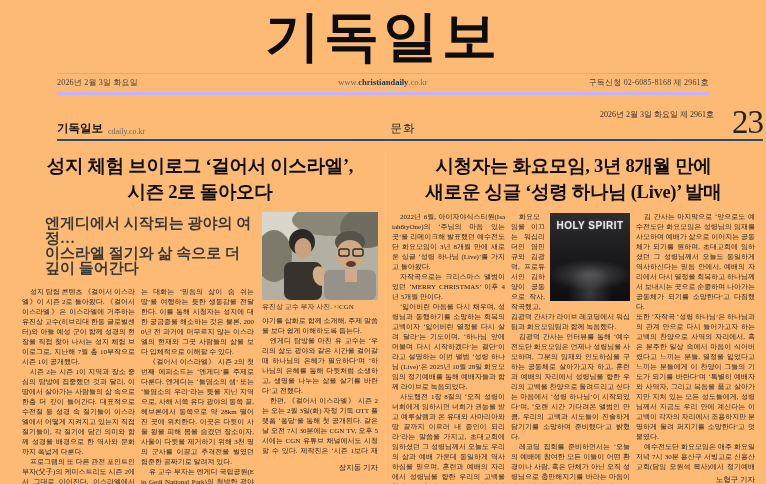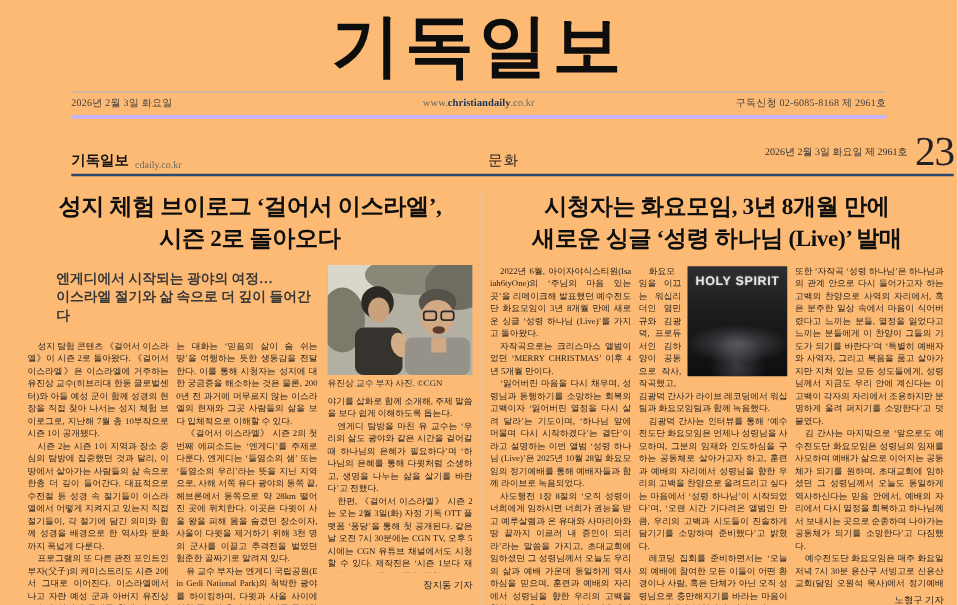--- a/index.html
+++ b/index.html
@@ -17,38 +17,38 @@
   .mh-url { position:absolute; left:50%; transform:translateX(-50%); font-size:8.5px; color:#6a6a6a; }
   .mh-url b { color:#17365e; font-weight:700; }
 
   
   .section-bar { margin:14px 3px 0 57px; padding:0 0 3px; border-bottom:2px solid #2c4a6e;
                  display:flex; align-items:flex-end; position:relative; }
   .sb-brand { font-size:11.5px; font-weight:800; color:#111; }
   .sb-brand-url { font-size:8px; color:#666; margin-left:5px; }
   .sb-section { position:absolute; left:49%; transform:translateX(-50%); bottom:3px;
                 font-size:11.5px; color:#222; letter-spacing:1px; }
-  .sb-right { margin-left:auto; display:flex; align-items:center; gap:6px; }
+  .sb-right { margin-left:auto; display:flex; align-items:flex-start; gap:18px; }
   .sb-edition { font-size:8px; color:#333; padding-bottom:2px; }
   .sb-pageno { font-size:33px; line-height:0.82; font-weight:500; color:#222; letter-spacing:-1px; }
 
   
   .articles { display:flex; margin:8px 11px 0 22px; }
   .v-divider { width:1px; background:#cccccc; margin:4px 6px 0 7px; }
 
   article { color:#1c1c1c; }
   .art-left { width:356px; }
   .art-right { width:363px; }
 
   .headline { text-align:center; font-size:18.5px; font-weight:800; line-height:1.42;
               color:#0f0f0f; letter-spacing:-0.3px; margin:4px 0 7px; }
 
   .la-main { display:flex; gap:8px; margin-top:4px; }
   .la-left { width:232px; }
-  .la-sub { margin:4px 0 11px 23px; font-size:11px; font-weight:700; color:#383838; line-height:15px; }
+  .la-sub { margin:4px 0 11px 23px; font-size:15px; font-weight:700; color:#383838; line-height:15px; }
   .la-cols { display:flex; gap:6px; height:232px; overflow:hidden; }
   .la-col { width:113px; }
   .la-right { width:116px; }
 
   .photo { width:116px; height:88px; overflow:hidden; background:#b8b4a8; }
   .photo-caption { font-size:7px; color:#333; margin:3px 0 4px; line-height:9px; }
   .col3-clip { height:142px; overflow:hidden; }
 
   .ra-cols { display:flex; gap:6px; margin-top:2px; }
   .ra-col1 { width:113px; height:272px; overflow:hidden; }
@@ -172,22 +172,22 @@
         <div class="ra-col2">
           <div class="album">
             <div class="album-title">HOLY SPIRIT</div>
           </div>
           <p class="bt">화요모임을 이끄는 워십리더인 염민규와 김광덕, 프로듀서인 김하양이 공동으로 작사, 작곡했고, 김광덕 간사가 라이브 레코딩에서 워십팀과 화요모임팀과 함께 녹음했다.</p>
           <p class="bt">김광덕 간사는 인터뷰를 통해 ‘예수전도단 화요모임은 언제나 성령님을 사모하며, 그분의 임재와 인도하심을 구하는 공동체로 살아가고자 하고, 훈련과 예배의 자리에서 성령님을 향한 우리의 고백을 찬양으로 올려드리고 싶다는 마음에서 ‘성령 하나님’이 시작되었다’며, ‘오랜 시간 기다려온 앨범인 만큼, 우리의 고백과 시도들이 진솔하게 담기기를 소망하며 준비했다’고 밝혔다.</p>
           <p class="bt">레코딩 집회를 준비하면서는 ‘오늘의 예배에 참여한 모든 이들이 어떤 환경이나 사람, 혹은 단체가 아닌 오직 성령님으로 충만해지기를 바라는 마음이었고, 예배의 분위기나 결과보다도 그 자리에서 성령님께서 각 사람의 마음 가운데 실제로 역사하시기를 간절히 구했던 것이 가장 기억에 남는다’고 전했다.</p>
         </div>
         <div class="ra-col3">
           <div class="ra-col3-clip">
+            <p class="bt">김 간사는 마지막으로 ‘앞으로도 예수전도단 화요모임은 성령님의 임재를 사모하며 예배가 삶으로 이어지는 공동체가 되기를 원하며, 초대교회에 임하셨던 그 성령님께서 오늘도 동일하게 역사하신다는 믿음 안에서, 예배의 자리에서 다시 열정을 회복하고 하나님께서 보내시는 곳으로 순종하며 나아가는 공동체가 되기를 소망한다’고 다짐했다.</p>
             <p class="bt cont">또한 ‘자작곡 ‘성령 하나님’은 하나님과의 관계 안으로 다시 들어가고자 하는 고백의 찬양으로 사역의 자리에서, 혹은 분주한 일상 속에서 마음이 식어버렸다고 느끼는 분들, 열정을 잃었다고 느끼는 분들에게 이 찬양이 그들의 기도가 되기를 바란다’며 ‘특별히 예배자와 사역자, 그리고 복음을 품고 살아가지만 지쳐 있는 모든 성도들에게, 성령님께서 지금도 우리 안에 계신다는 이 고백이 각자의 자리에서 조용하지만 분명하게 울려 퍼지기를 소망한다’고 덧붙였다.</p>
-            <p class="bt">김 간사는 마지막으로 ‘앞으로도 예수전도단 화요모임은 성령님의 임재를 사모하며 예배가 삶으로 이어지는 공동체가 되기를 원하며, 초대교회에 임하셨던 그 성령님께서 오늘도 동일하게 역사하신다는 믿음 안에서, 예배의 자리에서 다시 열정을 회복하고 하나님께서 보내시는 곳으로 순종하며 나아가는 공동체가 되기를 소망한다’고 다짐했다.</p>
             <p class="bt">예수전도단 화요모임은 매주 화요일 저녁 7시 30분 용산구 서빙고로 신용산교회(담임 오원석 목사)에서 정기예배를 갖고 있다.</p>
           </div>
           <div class="reporter">노형구 기자</div>
         </div>
       </div>
     </article>
 
   </div>
 </div>
 

